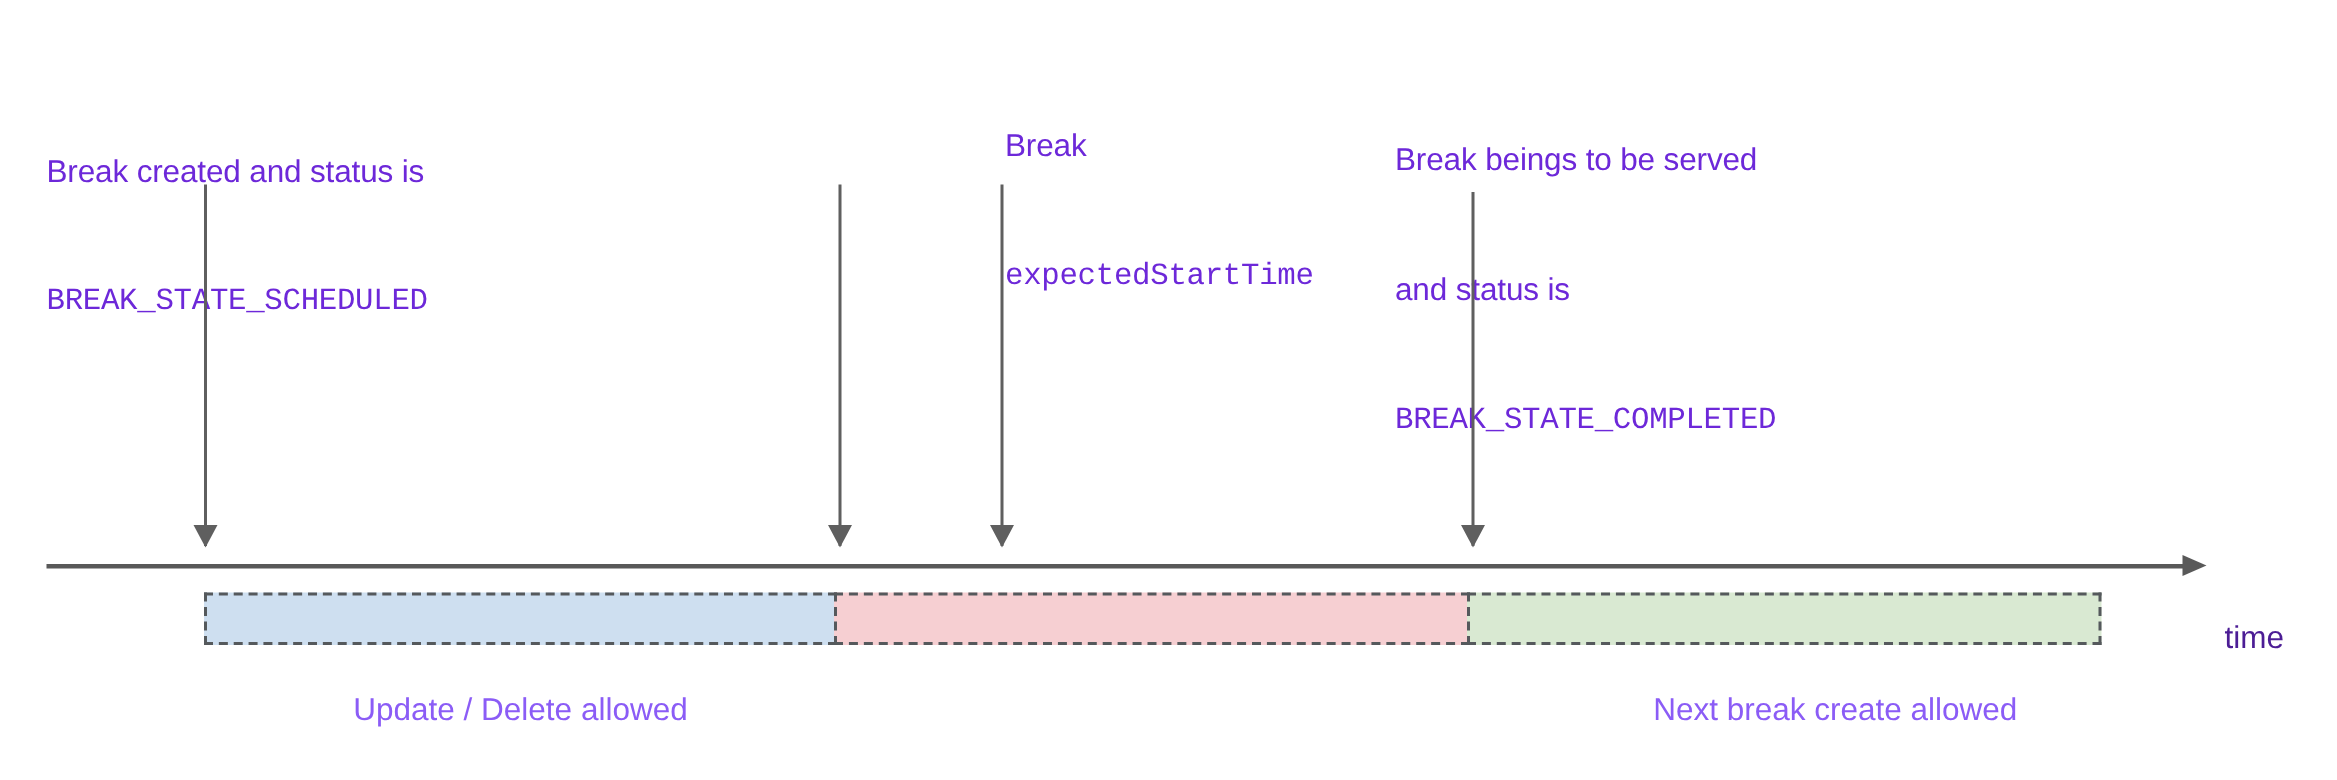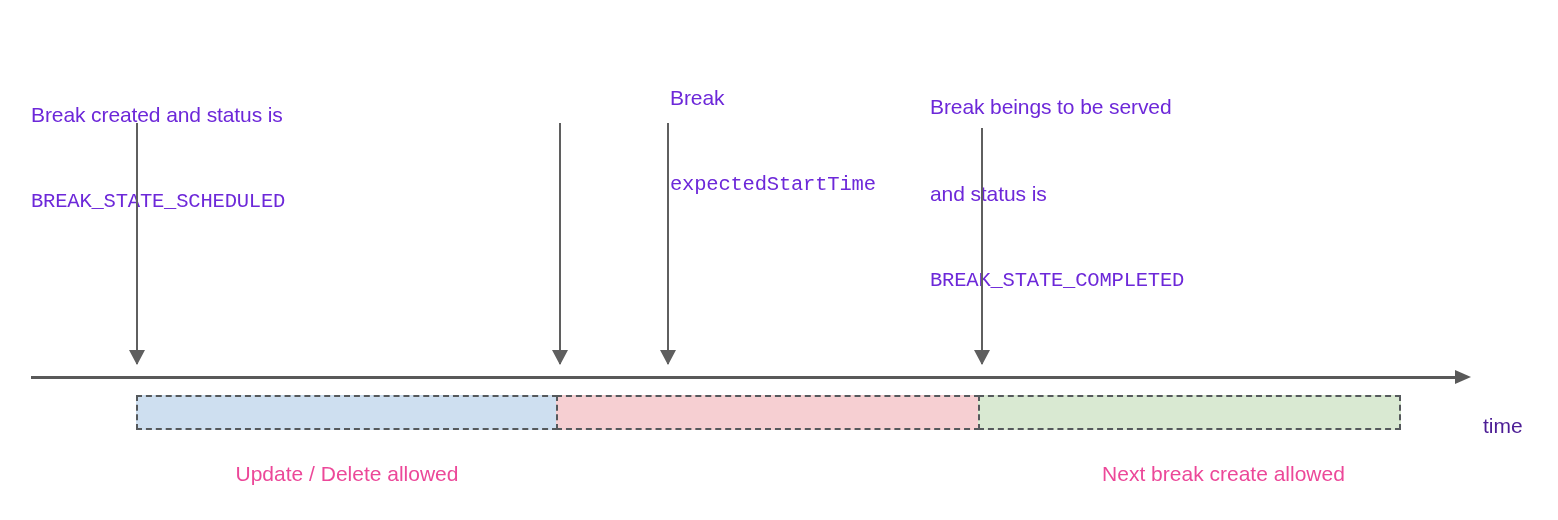--- a/index.html
+++ b/index.html
@@ -122,21 +122,21 @@
     margin-right: -2px;
   }
   .phase-segment:last-child { margin-right: 0; }
 
   
   .caption {
     position: absolute;
     top: 460px;
     font-size: 21px;
     line-height: 28px;
-    color: #ec4899;
+    color: #8b5cf6;
     white-space: pre;
     text-align: center;
   }
   #caption-0 { left: 136px; width: 422px; }
   #caption-1 { left: 558px; width: 424px; }
   #caption-2 { left: 1012px; width: 423px; }
 </style>
 </head>
 <body>
 

